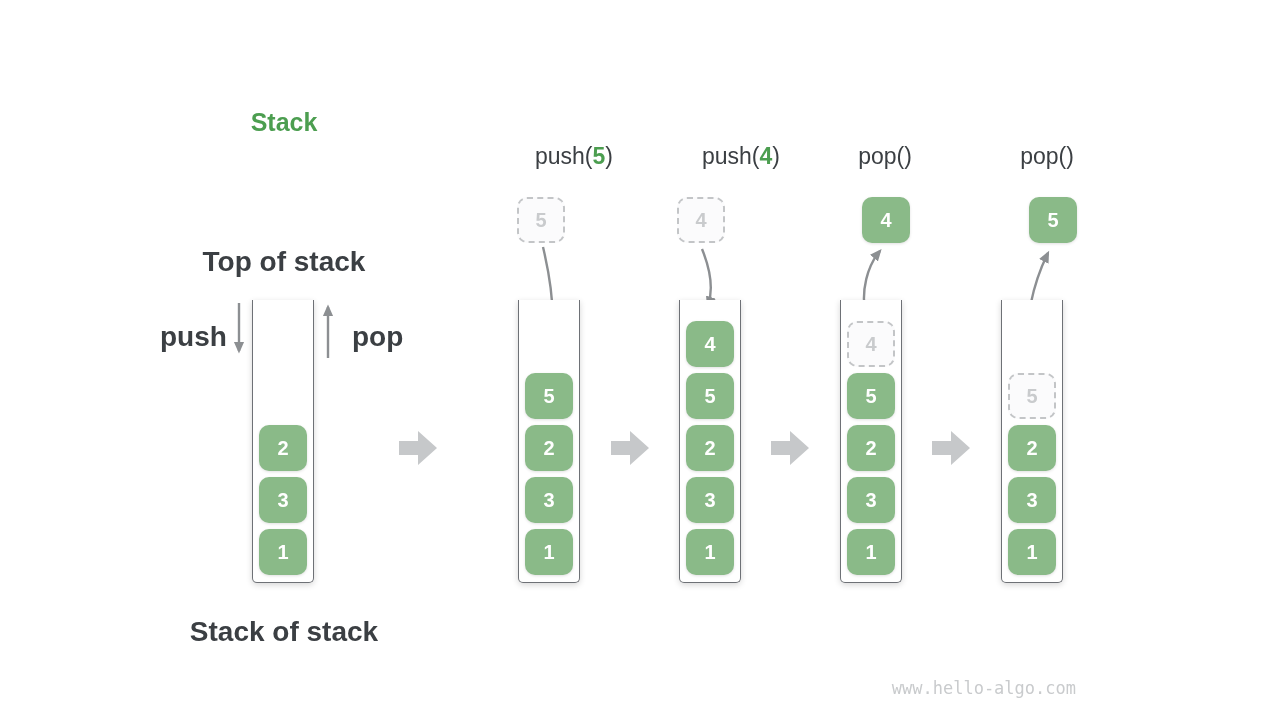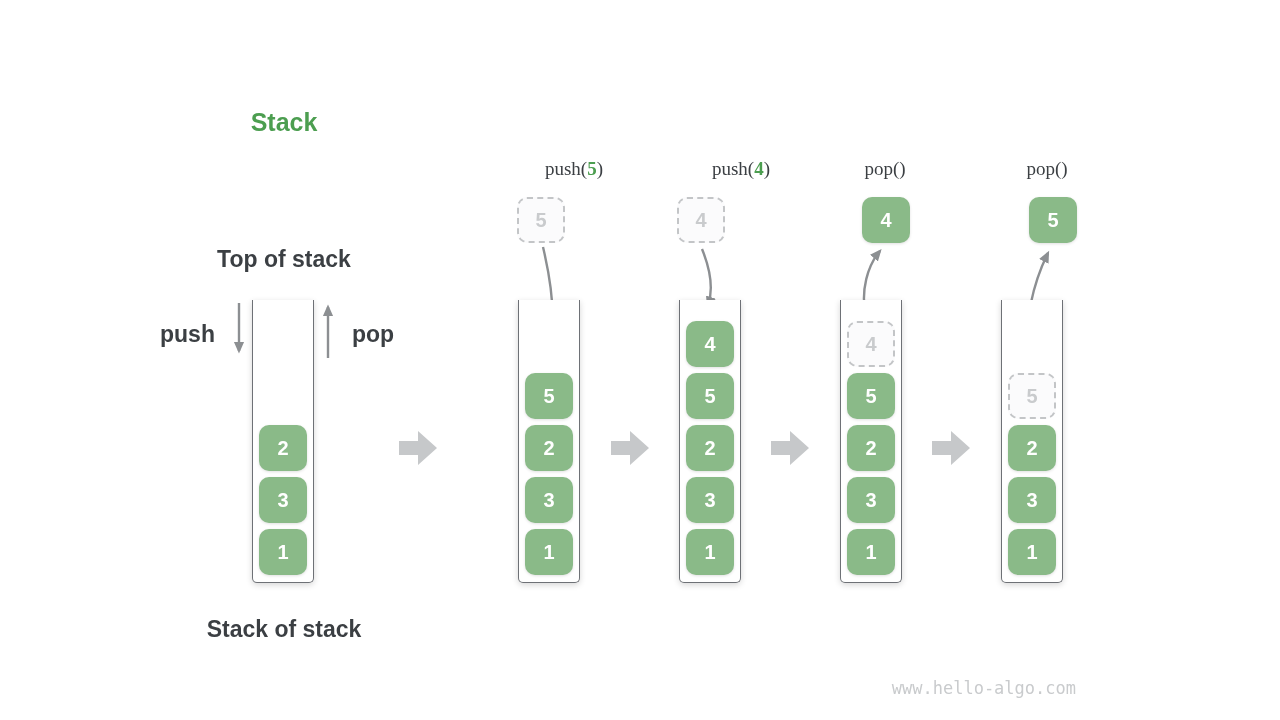--- a/index.html
+++ b/index.html
@@ -10,28 +10,28 @@
   .overlay { position:absolute; left:0; top:0; width:1280px; height:720px; pointer-events:none; }
   .arrow { fill:none; stroke:var(--arrow-gray,#8c8f92); stroke-width:2.4px; }
   .ah    { fill:var(--arrow-gray,#8c8f92); }
   .step  { fill:var(--step-arrow-gray,#c6c8ca); }
 
   .title {
     position:absolute; left:284px; top:108px; transform:translateX(-50%);
     font-size:25px; font-weight:700; color:var(--accent-green,#4c9e50); white-space:nowrap;
   }
   .lbl {
-    position:absolute; font-weight:700; font-size:23px; color:var(--text-dark,#3b3f43); white-space:nowrap;
+    position:absolute; font-weight:700; font-size:28px; color:var(--text-dark,#3b3f43); white-space:nowrap;
   }
   .lbl.center { transform:translateX(-50%); }
 
   .op {
-    position:absolute; top:158px; transform:translateX(-50%);
-    font-family:Liberation Serif, serif;
-    font-size:19px; color:var(--text-dark,#3c4043); white-space:pre;
+    position:absolute; top:143px; transform:translateX(-50%);
+    font-family:Liberation Sans, sans-serif;
+    font-size:23px; color:var(--text-dark,#3c4043); white-space:pre;
   }
   .op .arg { color:var(--accent-green,#4c9e50); font-weight:700; }
 
   .tube {
     position:absolute; top:300px; width:62px; height:283px; box-sizing:border-box;
     border:1.6px solid #6e7176; border-top:none; border-radius:0 0 5px 5px;
     background:#ffffff; box-shadow:0 2px 6px rgba(0,0,0,.16);
     display:flex; flex-direction:column; justify-content:flex-end; align-items:center;
     gap:6px; padding-bottom:7px;
   }

